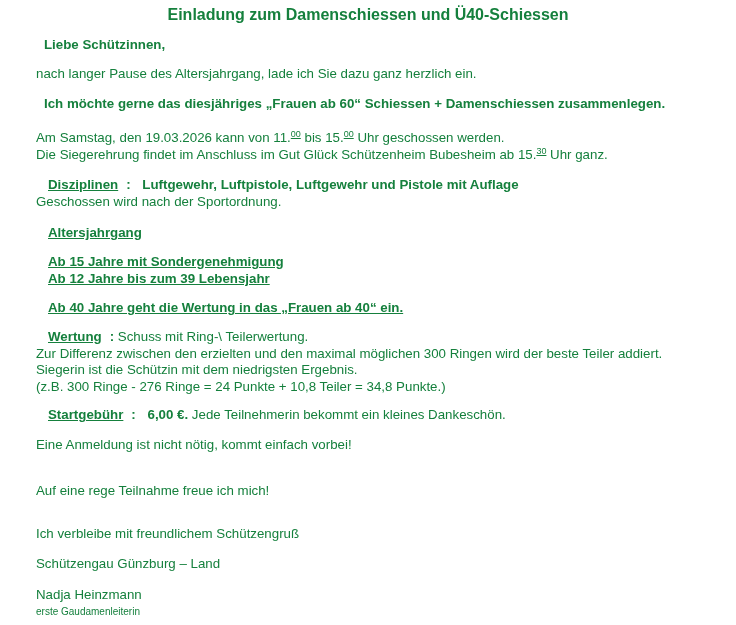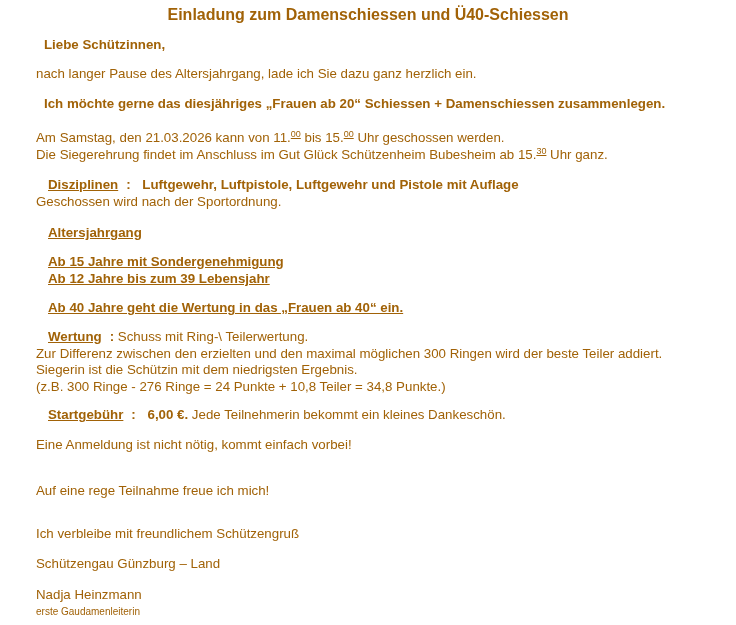--- a/index.html
+++ b/index.html
@@ -4,21 +4,21 @@
 <style>
   * { margin: 0; padding: 0; box-sizing: border-box; }
   html, body { background: #ffffff; }
   .page {
     position: relative;
     width: 736px;
     height: 625px;
     background: #ffffff;
     font-family: "Liberation Sans", "DejaVu Sans", sans-serif;
     font-size: 13.3px;
-    color: #a16207;
+    color: #15803d;
     overflow: hidden;
   }
   .line {
     position: absolute;
     left: 36px;
     white-space: nowrap;
     line-height: 17px;
   }
   .title {
     left: 0;
@@ -40,24 +40,24 @@
 <body>
 
 <div class="page">
 
   <div class="line title" style="top:6px">Einladung zum Damenschiessen und Ü40-Schiessen</div>
 
   <div class="line b" style="top:36px">Liebe Schützinnen,</div>
 
   <div class="line" style="top:65px">nach langer Pause des Altersjahrgang, lade ich Sie dazu ganz herzlich ein.</div>
 
-  <div class="line b" style="top:95px">Ich möchte gerne das diesjähriges „Frauen ab 20“ Schiessen + Damenschiessen zusammenlegen.</div>
+  <div class="line b" style="top:95px">Ich möchte gerne das diesjähriges „Frauen ab 60“ Schiessen + Damenschiessen zusammenlegen.</div>
 
   <div class="line" style="top:126px">
-    <span>Am Samstag, den 21.03.2026 kann von 11.</span><span class="sup">00</span><span> bis 15.</span><span class="sup">00</span><span> Uhr geschossen werden.</span>
+    <span>Am Samstag, den 19.03.2026 kann von 11.</span><span class="sup">00</span><span> bis 15.</span><span class="sup">00</span><span> Uhr geschossen werden.</span>
   </div>
 
   <div class="line" style="top:143px">
     <span>Die Siegerehrung findet im Anschluss im Gut Glück Schützenheim Bubesheim ab 15.</span><span class="sup">30</span><span> Uhr ganz.</span>
   </div>
 
   <div class="line" style="top:176px">
     <span class="bu">Disziplinen</span><span class="b">:</span><span class="b"> Luftgewehr, Luftpistole, Luftgewehr und Pistole mit Auflage</span>
   </div>
 

